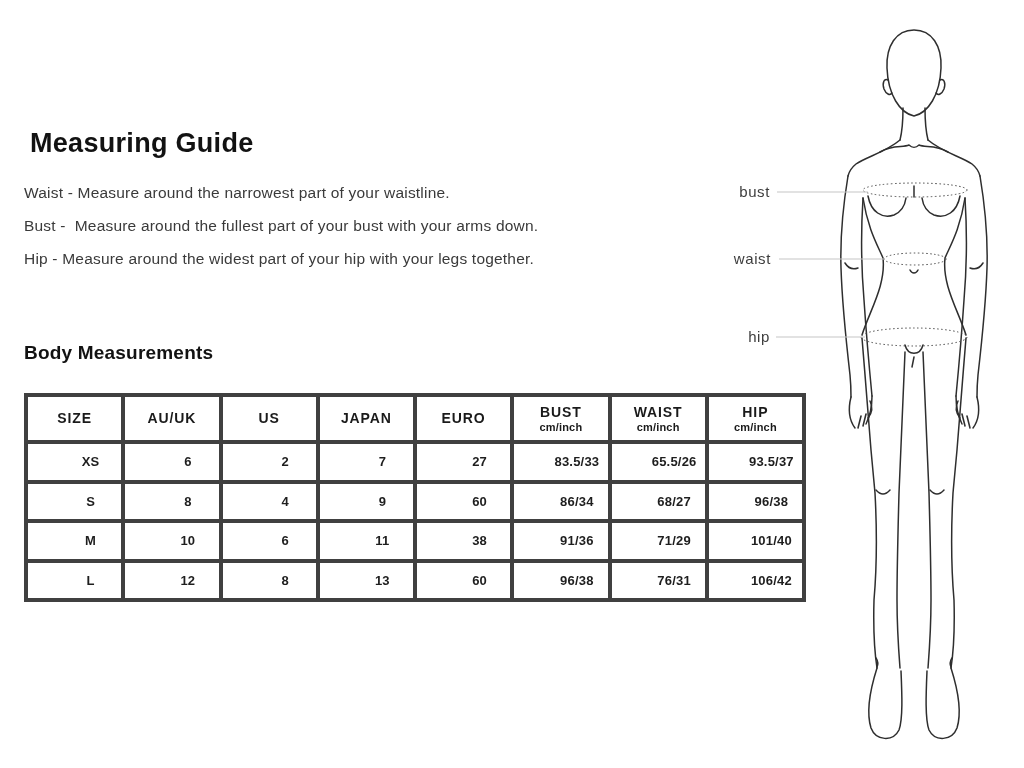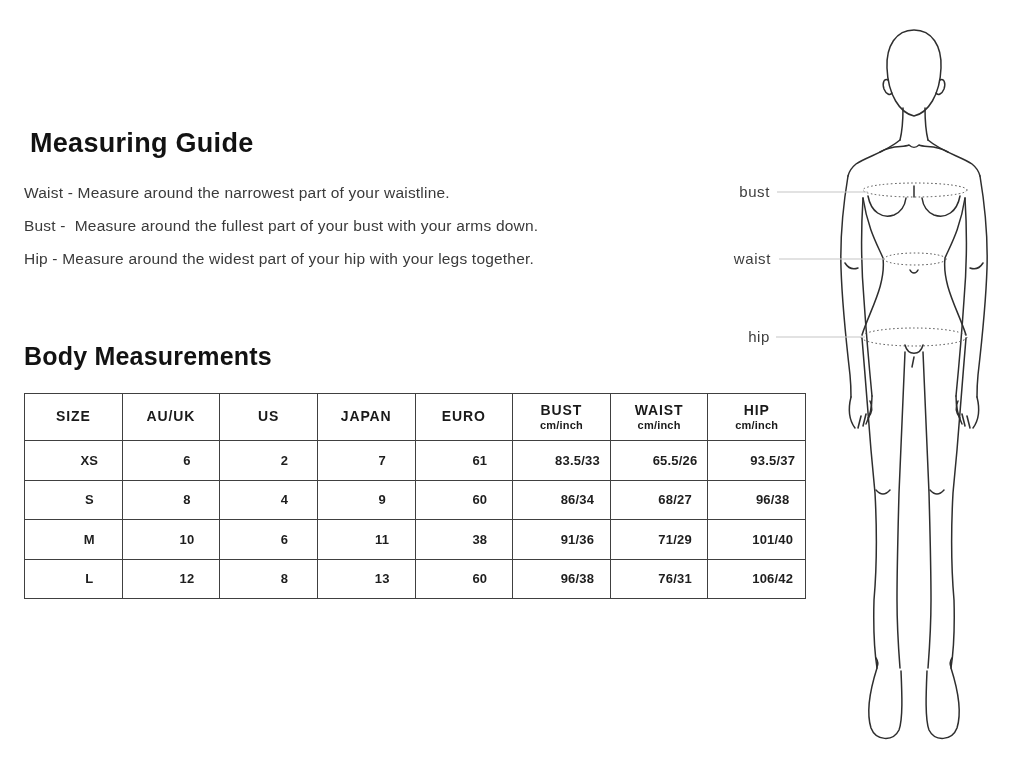--- a/index.html
+++ b/index.html
@@ -11,28 +11,28 @@
     position:absolute; left:24px; top:122px; margin:6px;
     font-size:27px; font-weight:700; color:#121212; letter-spacing:.3px;
   }
   .instructions { position:absolute; left:24px; top:176px; }
   .instructions p {
     margin:0; line-height:33px; font-size:15.5px; color:#3a3a3a;
     white-space:pre; letter-spacing:.2px;
   }
   .section-title {
     position:absolute; left:24px; top:342px; margin:0;
-    font-size:25px; font-weight:700; color:#121212; letter-spacing:.2px;
+    font-size:19px; font-weight:700; color:#121212; letter-spacing:.2px;
   }
   table.size-chart {
     position:absolute; left:24px; top:393px; width:782px;
     border-collapse:collapse; table-layout:fixed; text-align:center;
     color:#1e1e1e; background:#fff;
   }
-  .size-chart th, .size-chart td { border:1px solid #404040; padding:0; }
+  .size-chart th, .size-chart td { border:4px solid #404040; padding:0; }
   .size-chart thead tr { height:47px; }
   .size-chart tbody tr { height:39.5px; }
   .size-chart th { font-size:14px; font-weight:700; letter-spacing:.9px; color:#1a1a1a; }
   .h-label { display:block; line-height:15px; }
   .h-sub { display:block; font-size:11px; font-weight:700; letter-spacing:.2px; margin-top:1px; }
   .size-chart td { font-size:13px; font-weight:700; letter-spacing:.2px;padding-left:32px; }
   svg.figure { position:absolute; left:720px; top:0; }
   .fig-label {
     font-family:"Liberation Sans", sans-serif; font-size:15px; fill:#3d3d3d; letter-spacing:.6px;
   }
@@ -88,21 +88,21 @@
             <span class="h-sub">cm/inch</span>
           </th>
       </tr>
     </thead>
     <tbody>
       <tr>
         <td>XS</td>
           <td>6</td>
           <td>2</td>
           <td>7</td>
-          <td>61</td>
+          <td>27</td>
           <td>83.5/33</td>
           <td>65.5/26</td>
           <td>93.5/37</td>
       </tr>
       <tr>
         <td>S</td>
           <td>8</td>
           <td>4</td>
           <td>9</td>
           <td>60</td>

